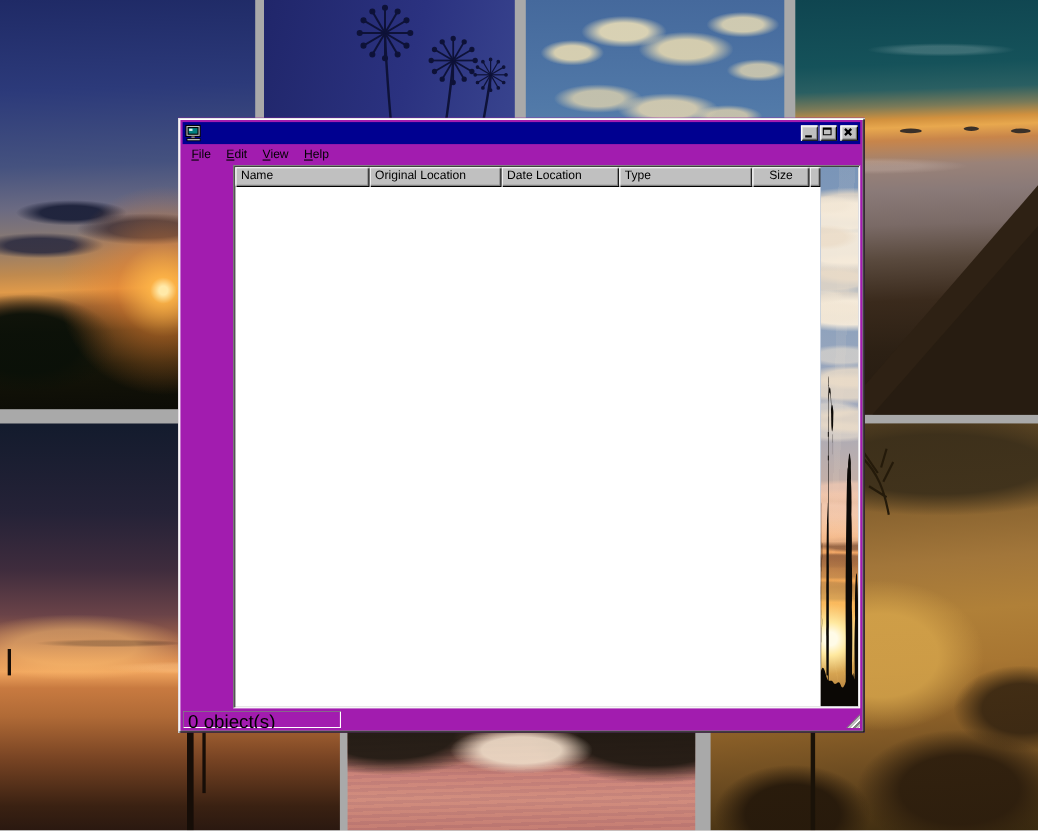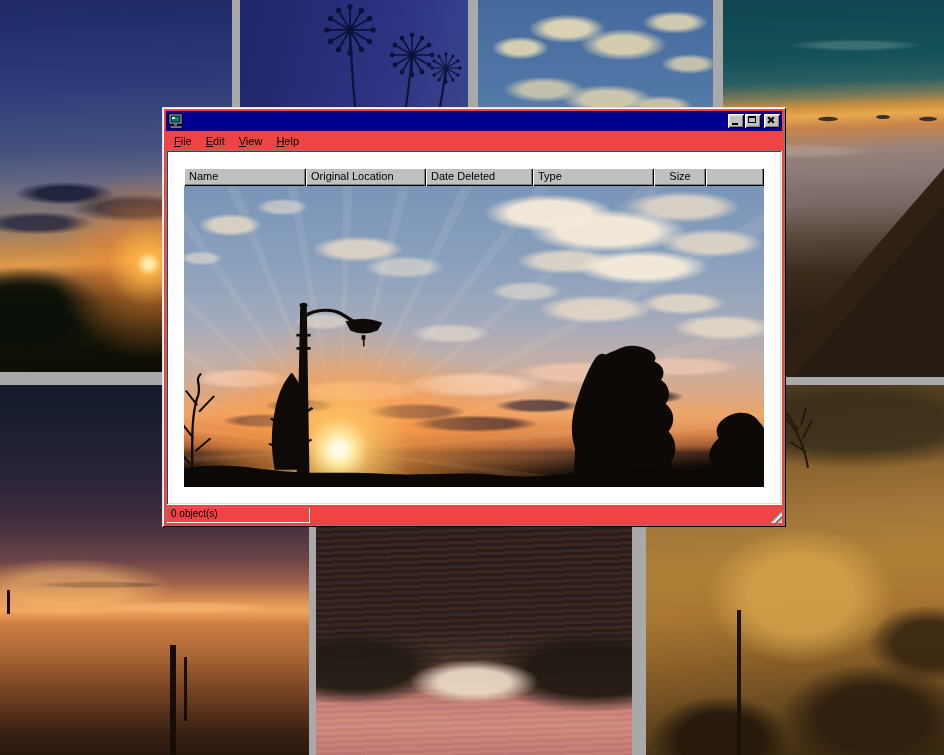--- a/index.html
+++ b/index.html
@@ -53,42 +53,42 @@
     linear-gradient(175deg,#4a3a20 0%,#6a4e26 12%,#8a6430 24%,#a2763a 36%,#b08038 48%,#a87632 60%,#8a5f28 72%,#6a4a20 84%,#4a3414 94%,#3a2a10 100%);}
   .hillsvg,.plantsvg{position:absolute;left:0;top:0;width:100%;height:100%;}
   .pole{position:absolute;background:#160d07;}
   .bl-pole1{left:170px;top:260px;width:6px;height:110px;}
   .bl-pole2{left:184px;top:272px;width:3px;height:64px;}
   .bl-pole3{left:7px;top:205px;width:3px;height:24px;}
   .br-pole{left:91px;top:225px;width:4px;height:145px;background:#1a1208;}
   .twig{position:absolute;left:130px;top:15px;}
 
   
-  .win{position:absolute;left:162px;top:107px;width:624px;height:420px;background:#ef4444;
+  .win{position:absolute;left:162px;top:107px;width:624px;height:559px;background:#a21caf;
        box-shadow:inset 1px 1px 0 #dfdfdf, inset -1px -1px 0 #000, inset 2px 2px 0 #fff, inset -2px -2px 0 #808080;
        padding:4px;box-sizing:border-box;display:flex;flex-direction:column;z-index:10;}
   .titlebar{height:20px;background:#000090;display:flex;align-items:center;padding:0 2px;flex:none;}
   .t-icon{width:16px;height:16px;margin-right:3px;flex:none;}
   .t-text{color:#fff;font-size:11px;font-weight:bold;flex:1;}
   .tbtn{width:16px;height:14px;background:#c0c0c0;position:relative;flex:none;margin-left:0;
         box-shadow:inset 1px 1px 0 #fff, inset -1px -1px 0 #000, inset 2px 2px 0 #dfdfdf, inset -2px -2px 0 #808080;}
   .tbtn + .tbtn{margin-left:1px;}
   .tbtn.close{margin-left:3px;}
   .g-min{position:absolute;left:4px;bottom:3px;width:6px;height:2px;background:#000;}
   .g-max{position:absolute;left:3px;top:2px;width:8px;height:7px;border:1px solid #000;border-top-width:2px;box-sizing:border-box;}
   .g-x1,.g-x2{position:absolute;left:3px;top:5px;width:8px;height:2px;background:#000;}
   .g-x1{transform:rotate(45deg);} .g-x2{transform:rotate(-45deg);}
 
   .menubar{height:19px;display:flex;align-items:center;padding-left:1px;flex:none;}
   .menu-item{font-size:11px;color:#000;padding:2px 7px;}
   .menu-item u{text-decoration:underline;}
 
-  .listview{flex:1;display:flex;flex-direction:column;min-height:0;
+  .listview{flex:1;display:flex;flex-direction:row;min-height:0;
             box-shadow:inset 1px 1px 0 #808080, inset -1px -1px 0 #fff, inset 2px 2px 0 #404040, inset -2px -2px 0 #dfdfdf;
-            padding:18px;box-sizing:border-box;background:#fff;}
+            padding:2px;box-sizing:border-box;background:#fff;margin-left:46px;}
   .hdr{height:18px;display:flex;flex:none;background:#c0c0c0;}
   .hcell{box-sizing:border-box;height:18px;padding:2px 5px;font-size:11px;color:#000;background:#c0c0c0;
          box-shadow:inset 1px 1px 0 #fff, inset -1px -1px 0 #000, inset -2px -2px 0 #808080;
          white-space:nowrap;overflow:hidden;flex:none;}
   .hcell:nth-child(1){width:122px;}
   .hcell:nth-child(2){width:120px;}
   .hcell:nth-child(3){width:107px;}
   .hcell:nth-child(4){width:121px;}
   .hcell:nth-child(5){width:52px;text-align:center;}
   .hcell:nth-child(6){flex:1;}
@@ -127,21 +127,21 @@
     radial-gradient(50px 10px at 20% 73%, rgba(72,56,64,.85) 0 45%, transparent 72%),
     radial-gradient(70px 12px at 40% 75%, rgba(72,56,64,.85) 0 45%, transparent 72%),
     radial-gradient(60px 10px at 61% 73%, rgba(72,56,64,.85) 0 45%, transparent 72%),
     radial-gradient(50px 10px at 80% 70%, rgba(72,56,64,.85) 0 45%, transparent 72%),
     radial-gradient(90px 12px at 50% 79%, rgba(60,44,52,.9) 0 45%, transparent 72%),
     radial-gradient(60px 10px at 14% 78%, rgba(66,50,58,.85) 0 45%, transparent 72%),
     radial-gradient(500px 60px at 45% 82%, rgba(255,170,110,.28) 0 45%, transparent 75%);}
   .pv-sil{position:absolute;inset:0;width:100%;height:100%;}
 
   .statusbar{flex:none;height:16px;margin-top:2px;display:flex;position:relative;}
-  .spanel{box-shadow:inset 1px 1px 0 #808080, inset -1px -1px 0 #fff;font-size:10px;color:#000;
+  .spanel{box-shadow:inset 1px 1px 0 #808080, inset -1px -1px 0 #fff;font-size:17px;color:#000;
           padding:1px 5px;box-sizing:border-box;white-space:nowrap;overflow:hidden;}
   .sp1{width:144px;flex:none;margin-right:3px;}
   .sp2{width:456px;flex:none;}
   .grip{position:absolute;right:0;bottom:0;width:13px;height:13px;
         background:repeating-linear-gradient(135deg,#c0c0c0 0 2px,#fff 2px 3px,#808080 3px 5px);
         clip-path:polygon(100% 0,100% 100%,0 100%);}
 </style>
 </head>
 <body>
 
@@ -244,21 +244,21 @@
       <span class="menu-item"><u>F</u>ile</span>
       <span class="menu-item"><u>E</u>dit</span>
       <span class="menu-item"><u>V</u>iew</span>
       <span class="menu-item"><u>H</u>elp</span>
     </div>
 
     <div class="listview">
       <div class="hdr">
         <div class="hcell">Name</div>
         <div class="hcell">Original Location</div>
-        <div class="hcell">Date Deleted</div>
+        <div class="hcell">Date Location</div>
         <div class="hcell">Type</div>
         <div class="hcell">Size</div>
         <div class="hcell"></div>
       </div>
 
       <div class="client">
         <div class="pv-base"></div>
         <div class="pv-rays"></div>
         <div class="pv-clouds"></div>
         <div class="pv-sun"></div>

